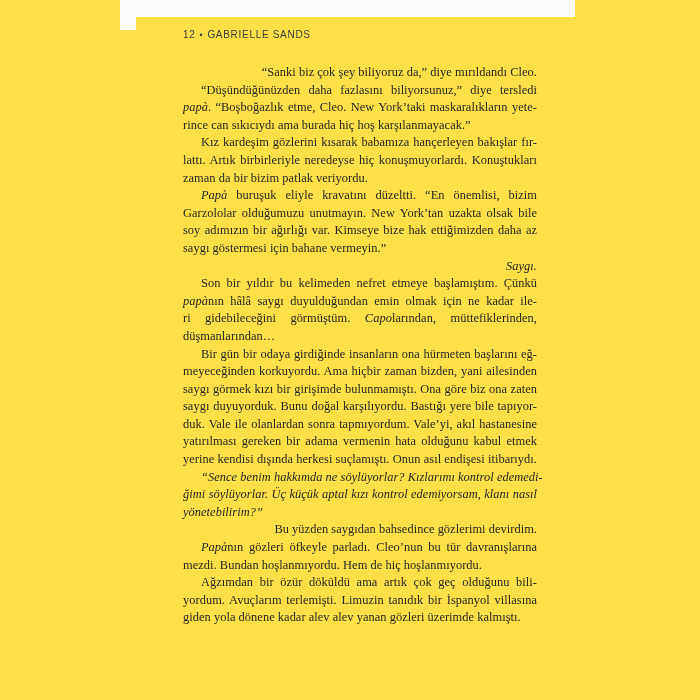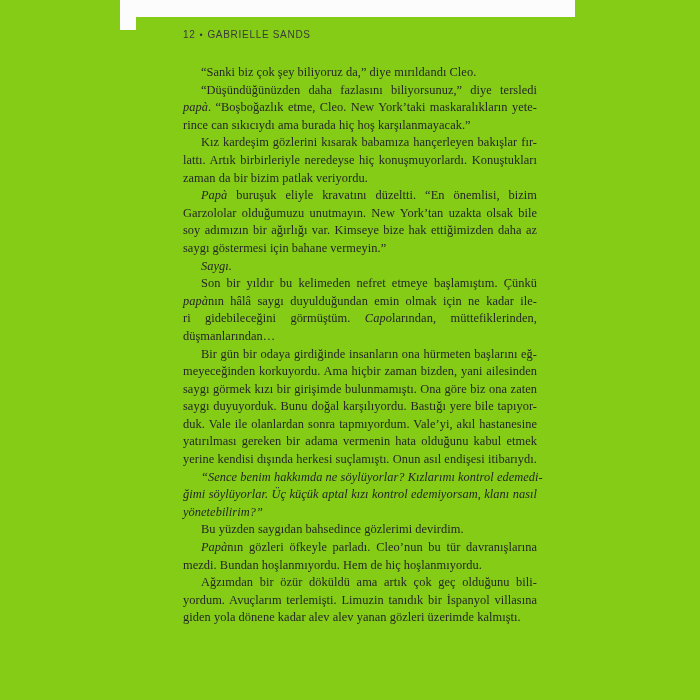--- a/index.html
+++ b/index.html
@@ -4,21 +4,21 @@
 <style>
   html, body {
     margin: 0;
     padding: 0;
     background: #ffffff;
   }
   .page {
     position: relative;
     width: 700px;
     height: 700px;
-    background: #84cc16;
+    background: #fde047;
     overflow: hidden;
     font-family: "Liberation Serif", serif;
   }
   
   .scan-band {
     position: absolute;
     left: 120px;
     top: 0;
     width: 455px;
     height: 17px;
@@ -60,20 +60,21 @@
     line-height: 17.6px;
     white-space: nowrap;
     letter-spacing: 0.05px;
   }
   .line.flush {
     text-align: justify;
     text-align-last: justify;
   }
   .line.indent {
     text-indent: 18px;
+    text-align: right;
   }
   .line em {
     font-style: italic;
   }
 </style>
 </head>
 <body>
 
 <div class="page">
   <div class="scan-band"></div>

